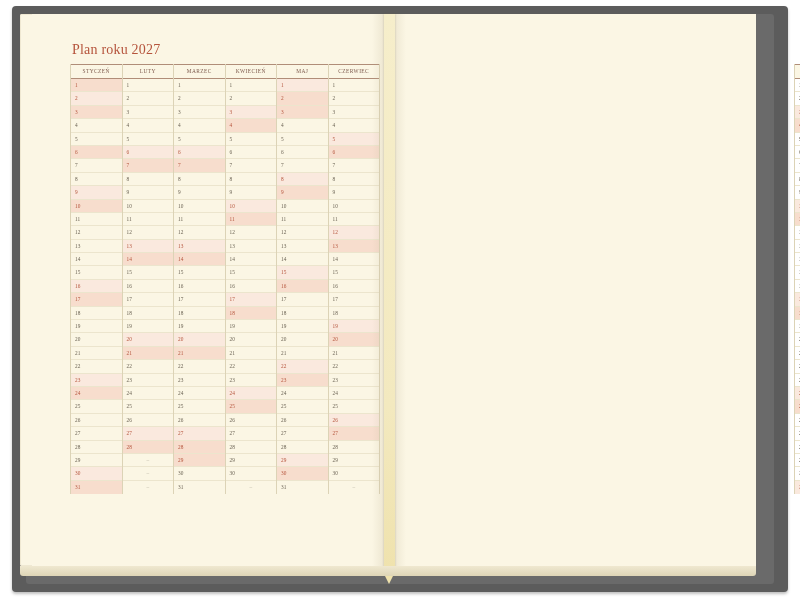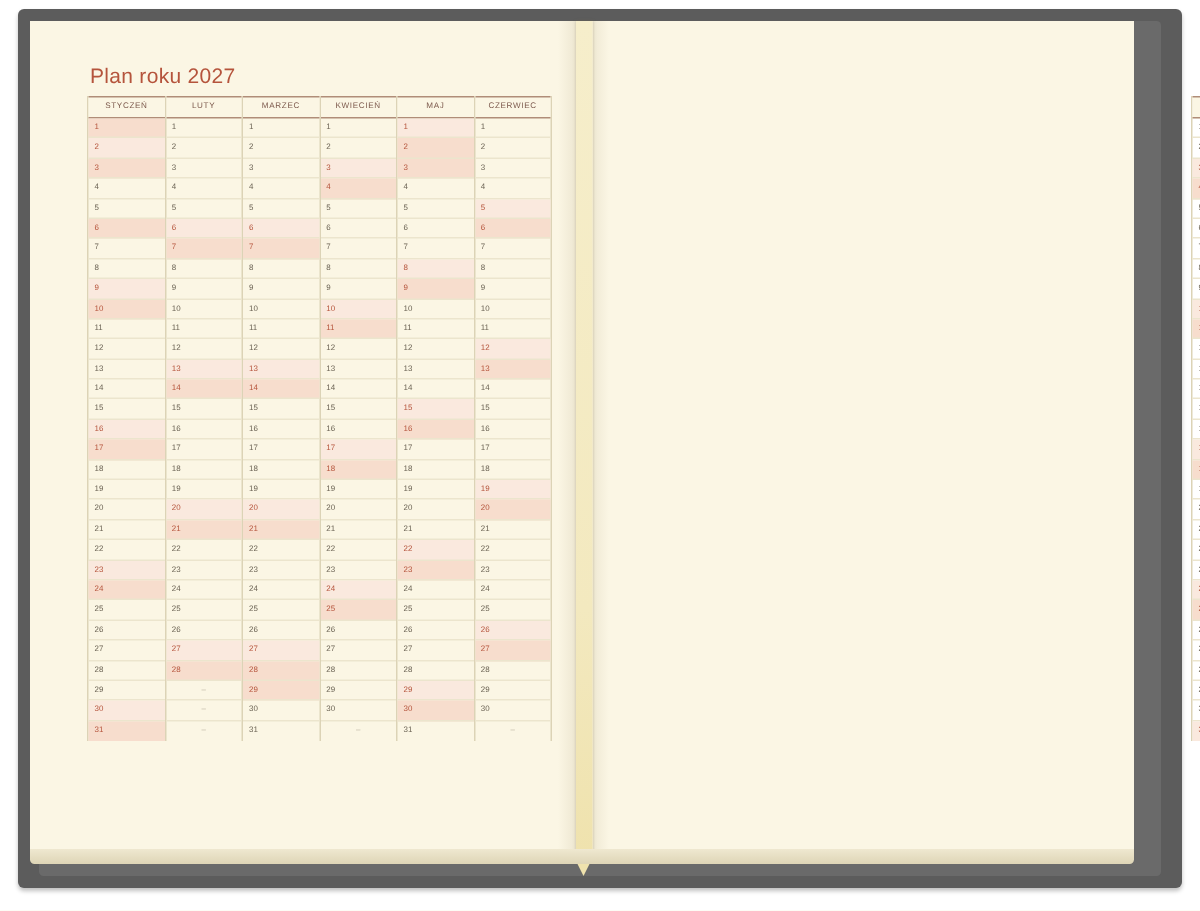--- a/index.html
+++ b/index.html
@@ -29,21 +29,21 @@
   .paper{
     position:absolute;left:20px;top:14px;width:736px;height:552px;
     background:#fbf6e4;
     border-radius:2px;
     box-shadow:inset 0 0 0 1px #efe8d2;
   }
   
   .page{
     position:absolute;top:0;height:552px;background:#fbf6e4;
   }
-  .page.left{left:0;width:368px;}
+  .page.left{left:12px;width:368px;font-family:Liberation Serif, serif;}
   .page.right{left:368px;width:368px;}
   
   .gutter{
     position:absolute;left:352px;top:0;width:34px;height:552px;
     background:linear-gradient(to right,rgba(190,178,145,.0) 0%,rgba(190,178,145,.22) 35%,rgba(150,138,110,.34) 50%,rgba(190,178,145,.22) 65%,rgba(190,178,145,.0) 100%);
     pointer-events:none;
   }
   
   .ribbon{
     position:absolute;left:364px;top:0;width:11px;height:560px;

